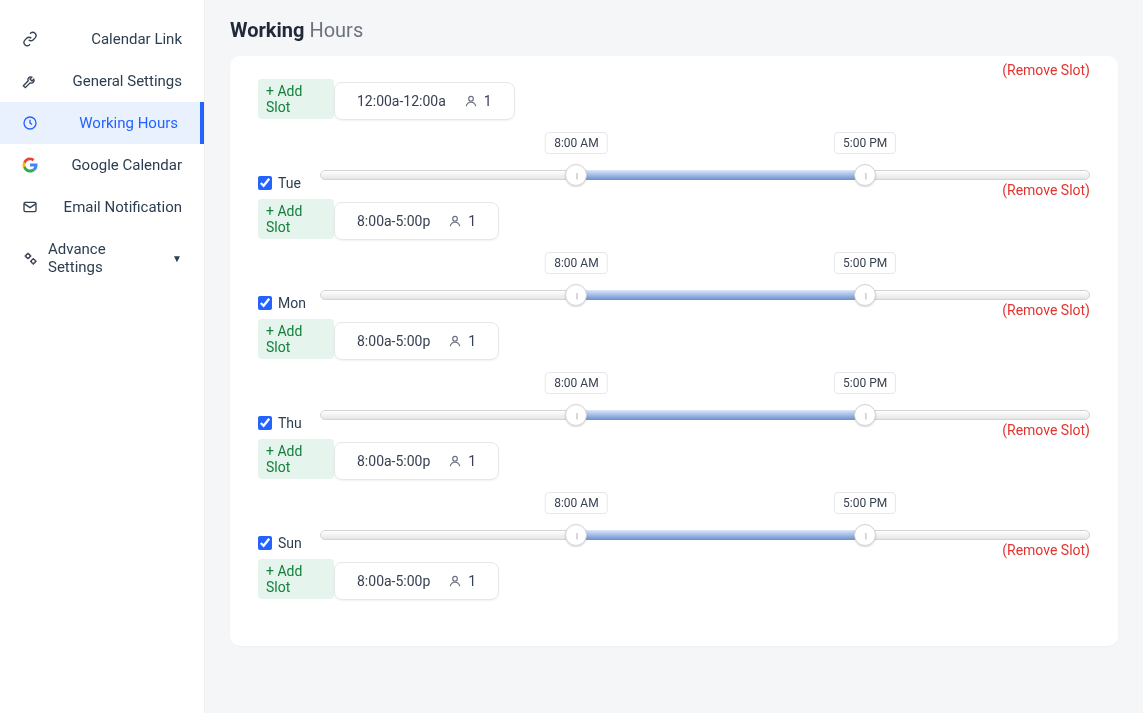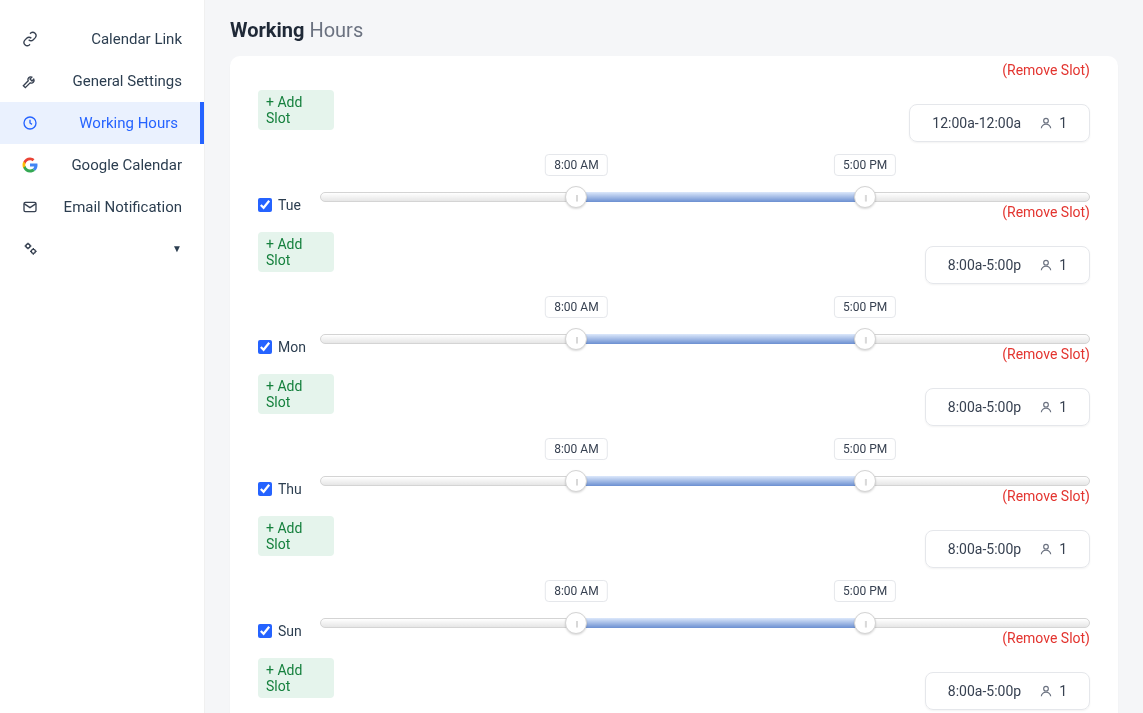--- a/index.html
+++ b/index.html
@@ -163,41 +163,41 @@
       margin-top: 2px;
     }
     .under-left {
       width: 76px;
       flex-shrink: 0;
     }
     .under-right {
       flex: 1;
       display: flex;
       flex-direction: column;
-      align-items: flex-end;
+      align-items: flex-start;
       position: relative;
     }
     .remove-slot {
       position: absolute;
       right: 0;
       top: -20px;
       color: #e3342f;
       cursor: pointer;
     }
     .summary-chip {
       display: inline-flex;
       align-items: center;
       gap: 18px;
       padding: 10px 22px;
       border: 1px solid #e5e7eb;
       border-radius: 8px;
       box-shadow: 0 1px 2px rgba(0,0,0,0.05);
       color: #374151;
       font-size: 14px;
-      margin-top: 22px;
+      margin-top: 0;
     }
     .summary-chip .person-count {
       display: inline-flex;
       align-items: center;
       gap: 6px;
     }
     svg { display: block; }
   </style>
 </head>
 <body>
@@ -250,20 +250,21 @@
     <span>Email Notification</span>
   </div>
   <div class="sidebar-item">
     <span class="icon">
       <svg width="16" height="16" viewBox="0 0 24 24" fill="none" stroke="#374151" stroke-width="2">
           <circle cx="9" cy="9" r="3"></circle>
           <circle cx="17" cy="17" r="3"></circle>
           <path d="M9 4v2M9 12v2M4 9h2M12 9h2M17 12v2M17 20v2M12 17h2M20 17h2"></path>
         </svg>
     </span>
+    <span>Advance Settings</span>
     <span class="caret">▼</span>
   </div>
 </div>
 
 <div class="main">
   <div class="page-title">
     <span class="strong">Working</span>
     <span>Hours</span>
   </div>
   <div class="card">

